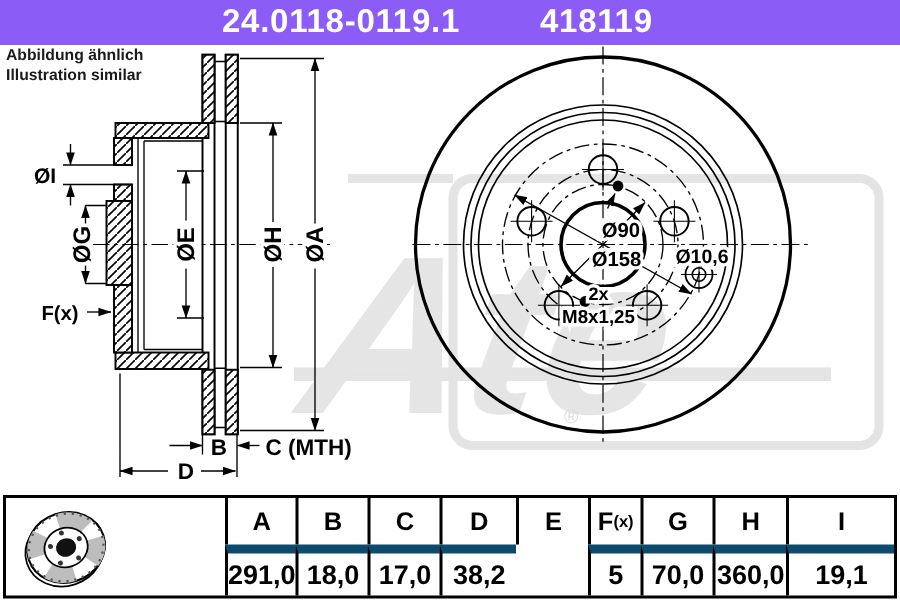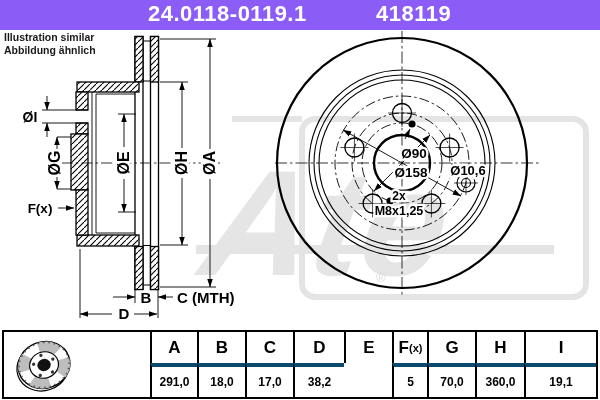--- a/index.html
+++ b/index.html
@@ -3,21 +3,21 @@
 <meta charset="utf-8">
 <style>
   html,body{margin:0;padding:0;background:#888;}
   #stage{position:relative;width:600px;height:400px;background:#ffffff;overflow:hidden;
          font-family:"Liberation Sans",sans-serif;}
   
   #header-bar{position:absolute;left:0;top:0;width:600px;height:30px;z-index:3;}
   .hdr-txt{position:absolute;top:1px;font-size:22px;font-weight:bold;color:#fff;
            letter-spacing:.5px;white-space:nowrap;}
   #part-number{left:148px;}
-  #catalog-number{left:376px;}
+  #catalog-number{left:360px;}
   
   #note{position:absolute;left:4px;top:31px;z-index:3;font-size:10.5px;font-weight:bold;
         color:#1a1a1a;line-height:1.22;}
   
   #watermark{position:absolute;inset:0;z-index:1;}
   #wm-box{position:absolute;left:299px;top:116px;width:278px;height:172px;
           border:6px solid #e4e4e4;border-radius:16px;}
   #wm-topline{position:absolute;left:232px;top:116px;width:70px;height:6px;background:#e4e4e4;}
   #wm-bar{position:absolute;left:196px;top:245px;width:358px;height:9px;background:#e4e4e4;}
   #wm-text{position:absolute;left:206px;top:148px;font-size:150px;line-height:1;
@@ -25,21 +25,21 @@
   #wm-reg{position:absolute;left:376px;top:270px;font-size:13px;color:#dcdcdc;}
   
   #drawing{position:absolute;left:0;top:0;z-index:2;}
   
   #parts-table{position:absolute;left:2px;top:330px;width:592px;height:65px;z-index:3;
     display:grid;grid-template-columns:146px 47px 48px 48px 51px 48px 35px 48px 49px 1fr;
     grid-template-rows:31px 1fr;border:2px solid #000;background:#fff;}
   .cell{border-left:2px solid #000;display:flex;align-items:center;justify-content:center;
         font-weight:bold;color:#000;}
   .th{font-size:17px;}
-  .td{border-top:4px solid #0c4a6e;font-size:12px;}
+  .td{border-top:6px solid #0c4a6e;font-size:18px;}
   .suffix{font-size:11px;font-weight:bold;}
   #img-cell{grid-area:1/1/3/2;border-left:none;display:flex;align-items:center;
             justify-content:flex-start;padding-left:5px;}
 </style>
 </head>
 <body>
 
 <div id="stage">
 
   <div id="watermark">
@@ -49,22 +49,22 @@
     <div id="wm-text">Ate</div>
     <div id="wm-reg">®</div>
   </div>
 
   <div id="header-bar" style="background: #8b5cf6;">
     <span class="hdr-txt" id="part-number">24.0118-0119.1</span>
     <span class="hdr-txt" id="catalog-number">418119</span>
   </div>
 
   <div id="note">
+    <div>Abbildung ähnlich</div>
     <div>Illustration similar</div>
-    <div>Abbildung ähnlich</div>
   </div>
 
   <svg id="drawing" width="600" height="400" viewBox="0 0 600 400">
     <defs>
       <pattern id="hatch" patternUnits="userSpaceOnUse" width="6" height="6">
         <rect width="6" height="6" fill="#fff"></rect>
         <path d="M0,6 L6,0" stroke="#000" stroke-width="1.1"></path>
       </pattern>
       <marker id="ar" viewBox="0 0 10 10" refX="9.3" refY="5" markerWidth="10" markerHeight="10" orient="auto-start-reverse">
         <path d="M0,1.8 L9.6,5 L0,8.2 z" fill="#000"></path>

